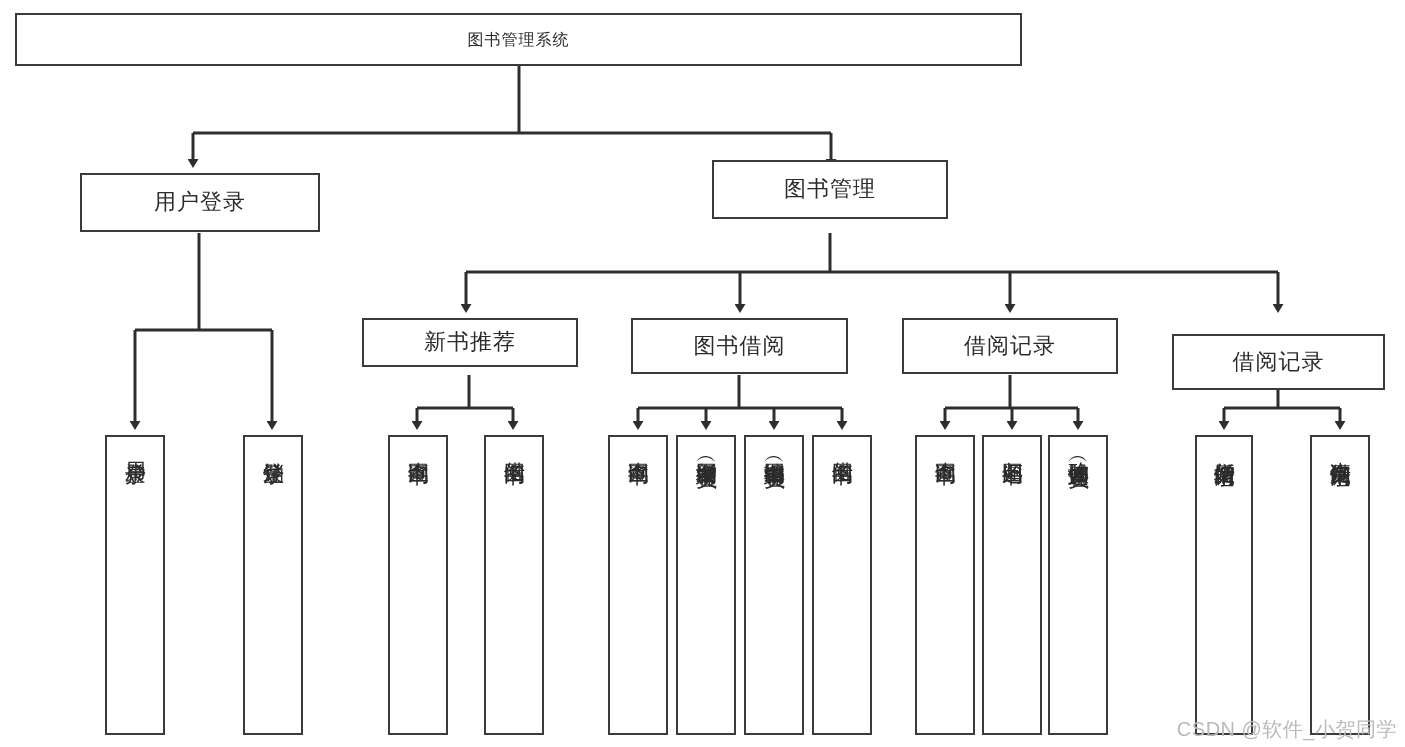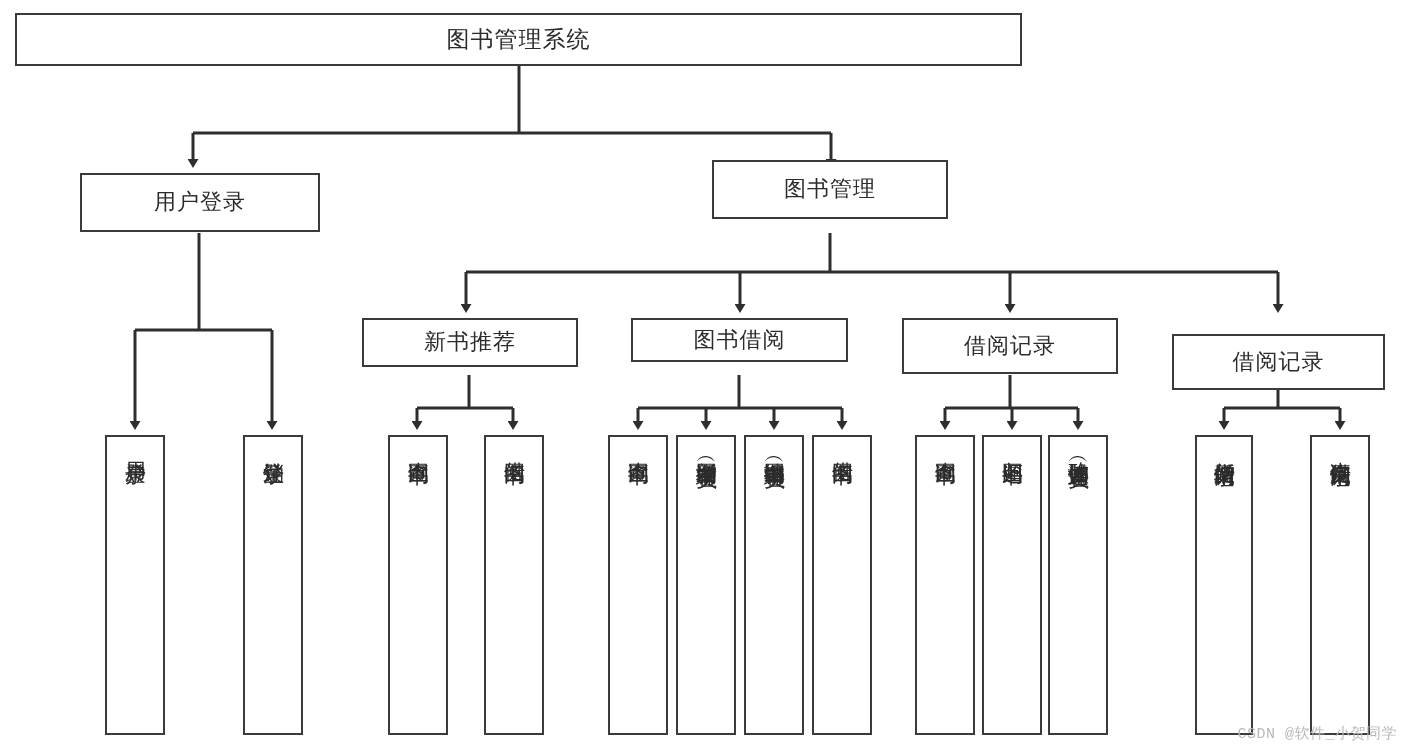--- a/index.html
+++ b/index.html
@@ -35,21 +35,21 @@
     align-items: center;
     justify-content: center;
     color: #2b2b2b;
   }
   .node.h-node {
     font-size: 22px;
     letter-spacing: 1px;
     line-height: 1.2;
   }
   .node.root {
-    font-size: 23px;
+    font-size: 16px;
   }
   .node.v-node {
     font-size: 21px;
     line-height: 1.28;
     letter-spacing: 1px;
     padding: 8px 0;
     align-items: flex-start;
   }
   .vtext {
     writing-mode: vertical-rl;
@@ -62,25 +62,25 @@
     width: 100%;
     display: flex;
     justify-content: center;
     align-items: flex-start;
     height: 100%;
   }
   .watermark {
     position: absolute;
     right: 8px;
     bottom: 4px;
-    font-size: 15px;
+    font-size: 20px;
     color: #b9b9b9;
     letter-spacing: 0.5px;
     white-space: nowrap;
-    font-family: Liberation Mono, monospace;
+    font-family: Liberation Sans, sans-serif;
   }
 </style>
 </head>
 <body>
 
 <div id="canvas">
 
   <svg id="edges" viewBox="0 0 1405 747" width="1405" height="747" xmlns="http://www.w3.org/2000/svg">
     <defs>
       <marker id="arrow" markerWidth="9" markerHeight="11" refX="1" refY="5.5" orient="auto" markerUnits="userSpaceOnUse">
@@ -138,21 +138,21 @@
   <div class="node h-node" style="left:80px; top:173px; width:240px; height:59px;">
     <span>用户登录</span>
   </div>
   <div class="node h-node" style="left:712px; top:160px; width:236px; height:59px;">
     <span>图书管理</span>
   </div>
 
   <div class="node h-node" style="left:362px; top:318px; width:216px; height:49px;font-family:Liberation Serif, serif;">
     <span>新书推荐</span>
   </div>
-  <div class="node h-node" style="left:631px; top:318px; width:217px; height:44px;">
+  <div class="node h-node" style="left:631px; top:318px; width:217px; height:56px;">
     <span>图书借阅</span>
   </div>
   <div class="node h-node" style="left:902px; top:318px; width:216px; height:56px;">
     <span>借阅记录</span>
   </div>
   <div class="node h-node" style="left:1172px; top:318px; width:213px; height:56px;margin-top:16px;">
     <span>借阅记录</span>
   </div>
 
   <div class="node v-node" style="left:105px; top:435px; width:60px; height:300px;">

